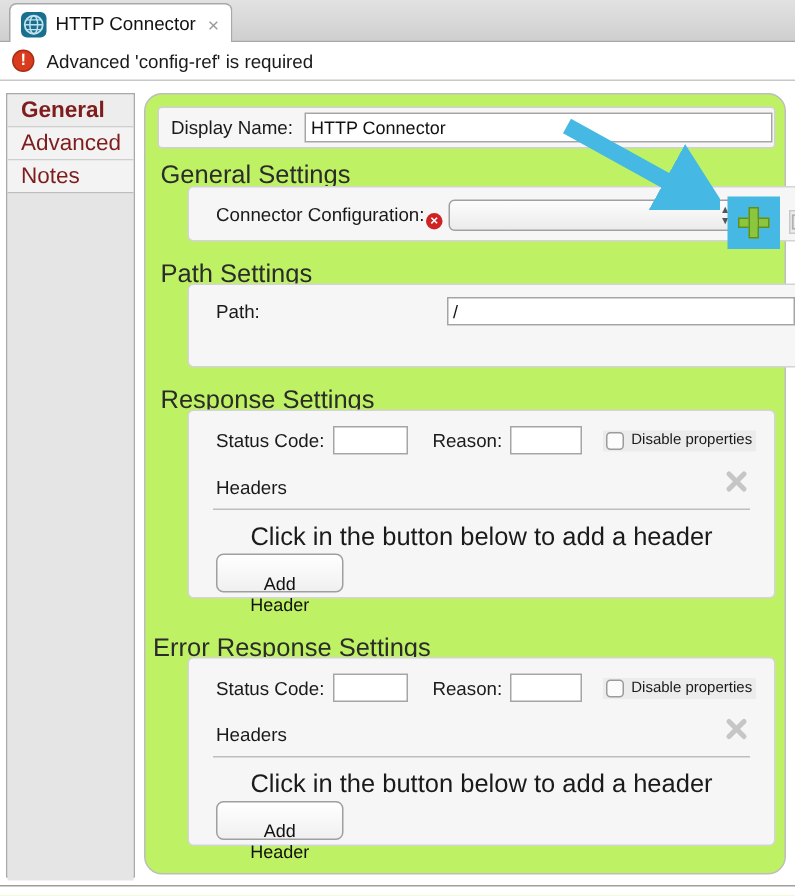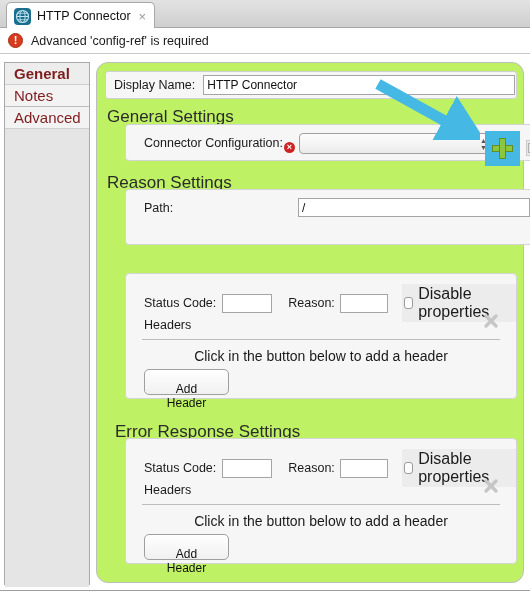--- a/index.html
+++ b/index.html
@@ -285,39 +285,39 @@
     background: #ececec;
     padding: 1px 3px 1px 2px;
   }
   .chkbox {
     width: 12px; height: 12px;
     background: #fcfcfc;
     border: 1px solid #9b9b9b;
     border-radius: 3px;
     box-sizing: border-box;
   }
-  .chk-label { margin-left: 5px; font-size: 16px; }
+  .chk-label { margin-left: 5px; font-size: 10px; }
   .headers-lbl { position: absolute; left: 18px; top: 44px; font-size: 12.5px; }
   .x-icon {
     position: absolute;
     right: 16px; top: 38px;
     width: 18px; height: 18px;
     opacity: 1;
   }
   .hdr-rule {
     position: absolute;
     left: 16px; right: 16px; top: 65px;
     height: 1px;
     background: #bdbdbd;
   }
   .hint {
     position: absolute;
     left: 0; right: 0; top: 74px;
     text-align: center;
-    font-size: 14px;
+    font-size: 17px;
     color: #1a1a1a;
   }
   .add-btn {
     position: absolute;
     left: 18px; top: 95px;
     width: 85px; height: 21px;
     background: linear-gradient(#ffffff, #f0f0f0);
     border: 1px solid #9f9f9f;
     border-radius: 5px;
     font-family: "Liberation Sans", sans-serif;
@@ -355,22 +355,22 @@
   </div>
 </div>
 
 <div class="error-banner">
   <span class="err-icon">!</span>
   <span class="err-text">Advanced 'config-ref' is required</span>
 </div>
 
 <div class="sidebar">
   <div class="side-item selected">General</div>
+  <div class="side-item">Advanced</div>
   <div class="side-item last">Notes</div>
-  <div class="side-item">Advanced</div>
   <div class="side-filler"></div>
 </div>
 
 <div class="content">
 
   <div class="display-row">
     <span class="lbl">Display Name:</span>
     <input class="textfield" type="text" value="HTTP Connector" style="">
   </div>
 
@@ -389,28 +389,29 @@
       </span>
     </div>
     <div class="edit-btn">
       <svg width="14" height="14" viewBox="0 0 14 14">
         <rect x="1.5" y="2.5" width="9" height="9" fill="none" stroke="#b0b0b0" stroke-width="1.2"></rect>
         <line x1="4" y1="9" x2="11" y2="2.5" stroke="#b0b0b0" stroke-width="1.4"></line>
       </svg>
     </div>
   </div>
 
-  <div class="group-title" style="left:10px; top:110px;">Reason Settings</div>
+  <div class="group-title" style="left:10px; top:110px;">Path Settings</div>
   <div class="groupbox" id="basic-group">
     <div class="basic-row row" style="top:8px;">
       <span class="lbl">Path:</span>
       <input class="textfield" type="text" value="/" style="">
     </div>
   </div>
 
+  <div class="group-title" style="left:10px; top:194px;">Response Settings</div>
   <div class="groupbox resp-group" style="top:210px;">
     <div class="rg-top">
       <span class="lbl">Status Code:</span>
       <input class="textfield sc-field" type="text" value="" style="">
       <span class="lbl reason-lbl">Reason:</span>
       <input class="textfield rs-field" type="text" value="" style="">
       <span class="chk-wrap">
         <span class="chkbox"></span>
         <span class="chk-label">Disable properties</span>
       </span>
@@ -422,21 +423,21 @@
           <line x1="4" y1="4" x2="14" y2="14"></line>
           <line x1="14" y1="4" x2="4" y2="14"></line>
         </g>
       </svg>
     </span>
     <div class="hdr-rule"></div>
     <div class="hint">Click in the button below to add a header</div>
     <button class="add-btn">Add Header</button>
   </div>
 
-  <div class="group-title" style="left:18px; top:359px;">Error Response Settings</div>
+  <div class="group-title" style="left:5px; top:359px;">Error Response Settings</div>
   <div class="groupbox resp-group" style="top:375px;">
     <div class="rg-top">
       <span class="lbl">Status Code:</span>
       <input class="textfield sc-field" type="text" value="" style="">
       <span class="lbl reason-lbl">Reason:</span>
       <input class="textfield rs-field" type="text" value="" style="">
       <span class="chk-wrap">
         <span class="chkbox"></span>
         <span class="chk-label">Disable properties</span>
       </span>

